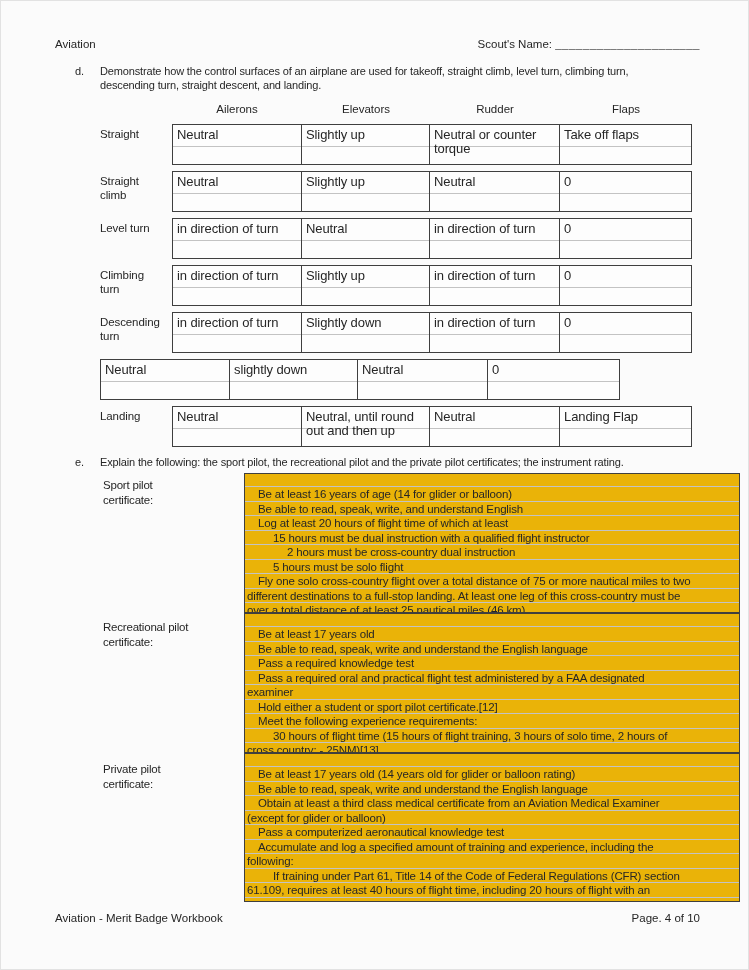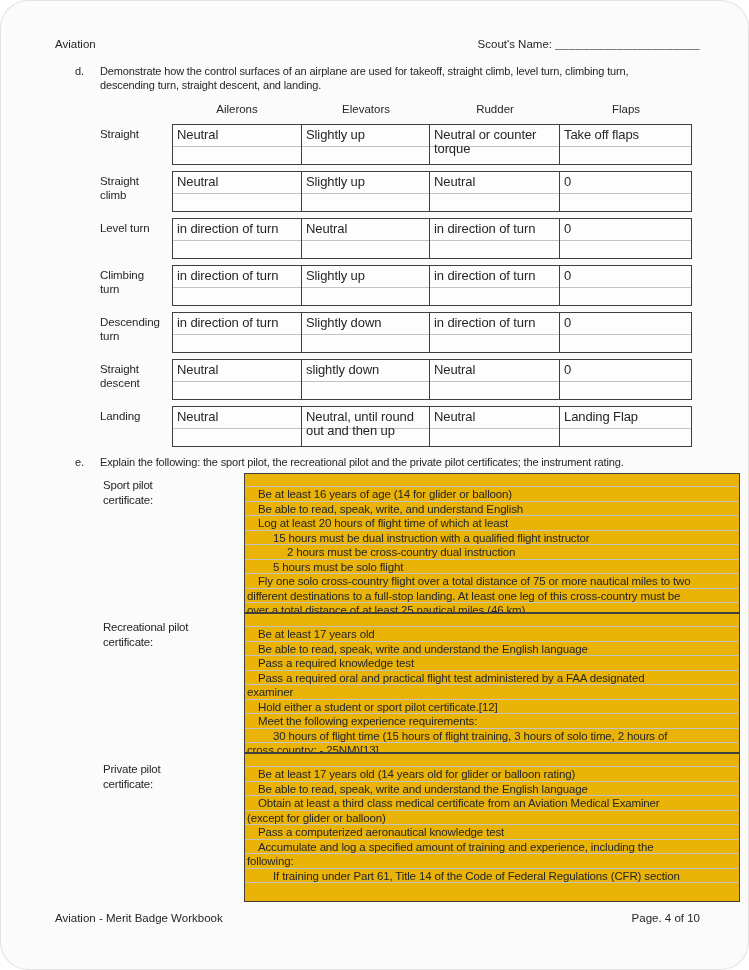--- a/index.html
+++ b/index.html
@@ -6,21 +6,21 @@
     --ink:#262626;
     --border-dark:#3f3f3f;
     --rule-light:#c3c3c3;
     --paper:#fbfbfb;
   }
   *{margin:0;padding:0;box-sizing:border-box;}
   html,body{background:#ffffff;}
   .page{
     position:relative;width:749px;height:970px;background:var(--paper);
     font-family:"Liberation Sans","DejaVu Sans",sans-serif;color:var(--ink);
-    box-shadow:inset 0 0 0 1px #e2e2e2;overflow:hidden;border-radius:28px;
+    box-shadow:inset 0 0 0 1px #e2e2e2;overflow:hidden;
   }
   .content{position:absolute;left:55px;top:0;width:645px;height:100%;}
 
   
   .topbar{position:absolute;top:38px;left:0;width:100%;font-size:11.5px;}
   .scout{position:absolute;right:0;top:0;white-space:nowrap;}
   .scout .blank{color:#4a4a4a;letter-spacing:0.5px;}
 
   
   .req{position:absolute;left:20px;font-size:11px;letter-spacing:-0.15px;line-height:13.5px;}
@@ -136,21 +136,20 @@
             <div class="tlabel">Descending turn</div>
             <div class="tbox">
               <div class="tcell">in direction of turn</div>
               <div class="tcell">Slightly down</div>
               <div class="tcell">in direction of turn</div>
               <div class="tcell">0</div>
               <div class="midline"></div>
             </div>
           </div>
           <div class="trow">
-            <div class="tlabel">Straight descent</div>
             <div class="tbox">
               <div class="tcell">Neutral</div>
               <div class="tcell">slightly down</div>
               <div class="tcell">Neutral</div>
               <div class="tcell">0</div>
               <div class="midline"></div>
             </div>
           </div>
           <div class="trow">
             <div class="tlabel">Landing</div>
@@ -204,20 +203,21 @@
           <div class="cert-sec" style="height: 147px;">
             <div class="strip"></div>
             <div class="cline i1">Be at least 17 years old (14 years old for glider or balloon rating)</div>
             <div class="cline i1">Be able to read, speak, write and understand the English language</div>
             <div class="cline i1">Obtain at least a third class medical certificate from an Aviation Medical Examiner</div>
             <div class="cline i0">(except for glider or balloon)</div>
             <div class="cline i1">Pass a computerized aeronautical knowledge test</div>
             <div class="cline i1">Accumulate and log a specified amount of training and experience, including the</div>
             <div class="cline i0">following:</div>
             <div class="cline i2">If training under Part 61, Title 14 of the Code of Federal Regulations (CFR) section</div>
+            <div class="cline i0">61.109, requires at least 40 hours of flight time, including 20 hours of flight with an</div>
           </div>
         </div>
     </div>
 
     <div class="footer">
       <span>Aviation - Merit Badge Workbook</span>
       <span class="pageno">Page. 4 of 10</span>
     </div>
 
   </div>

